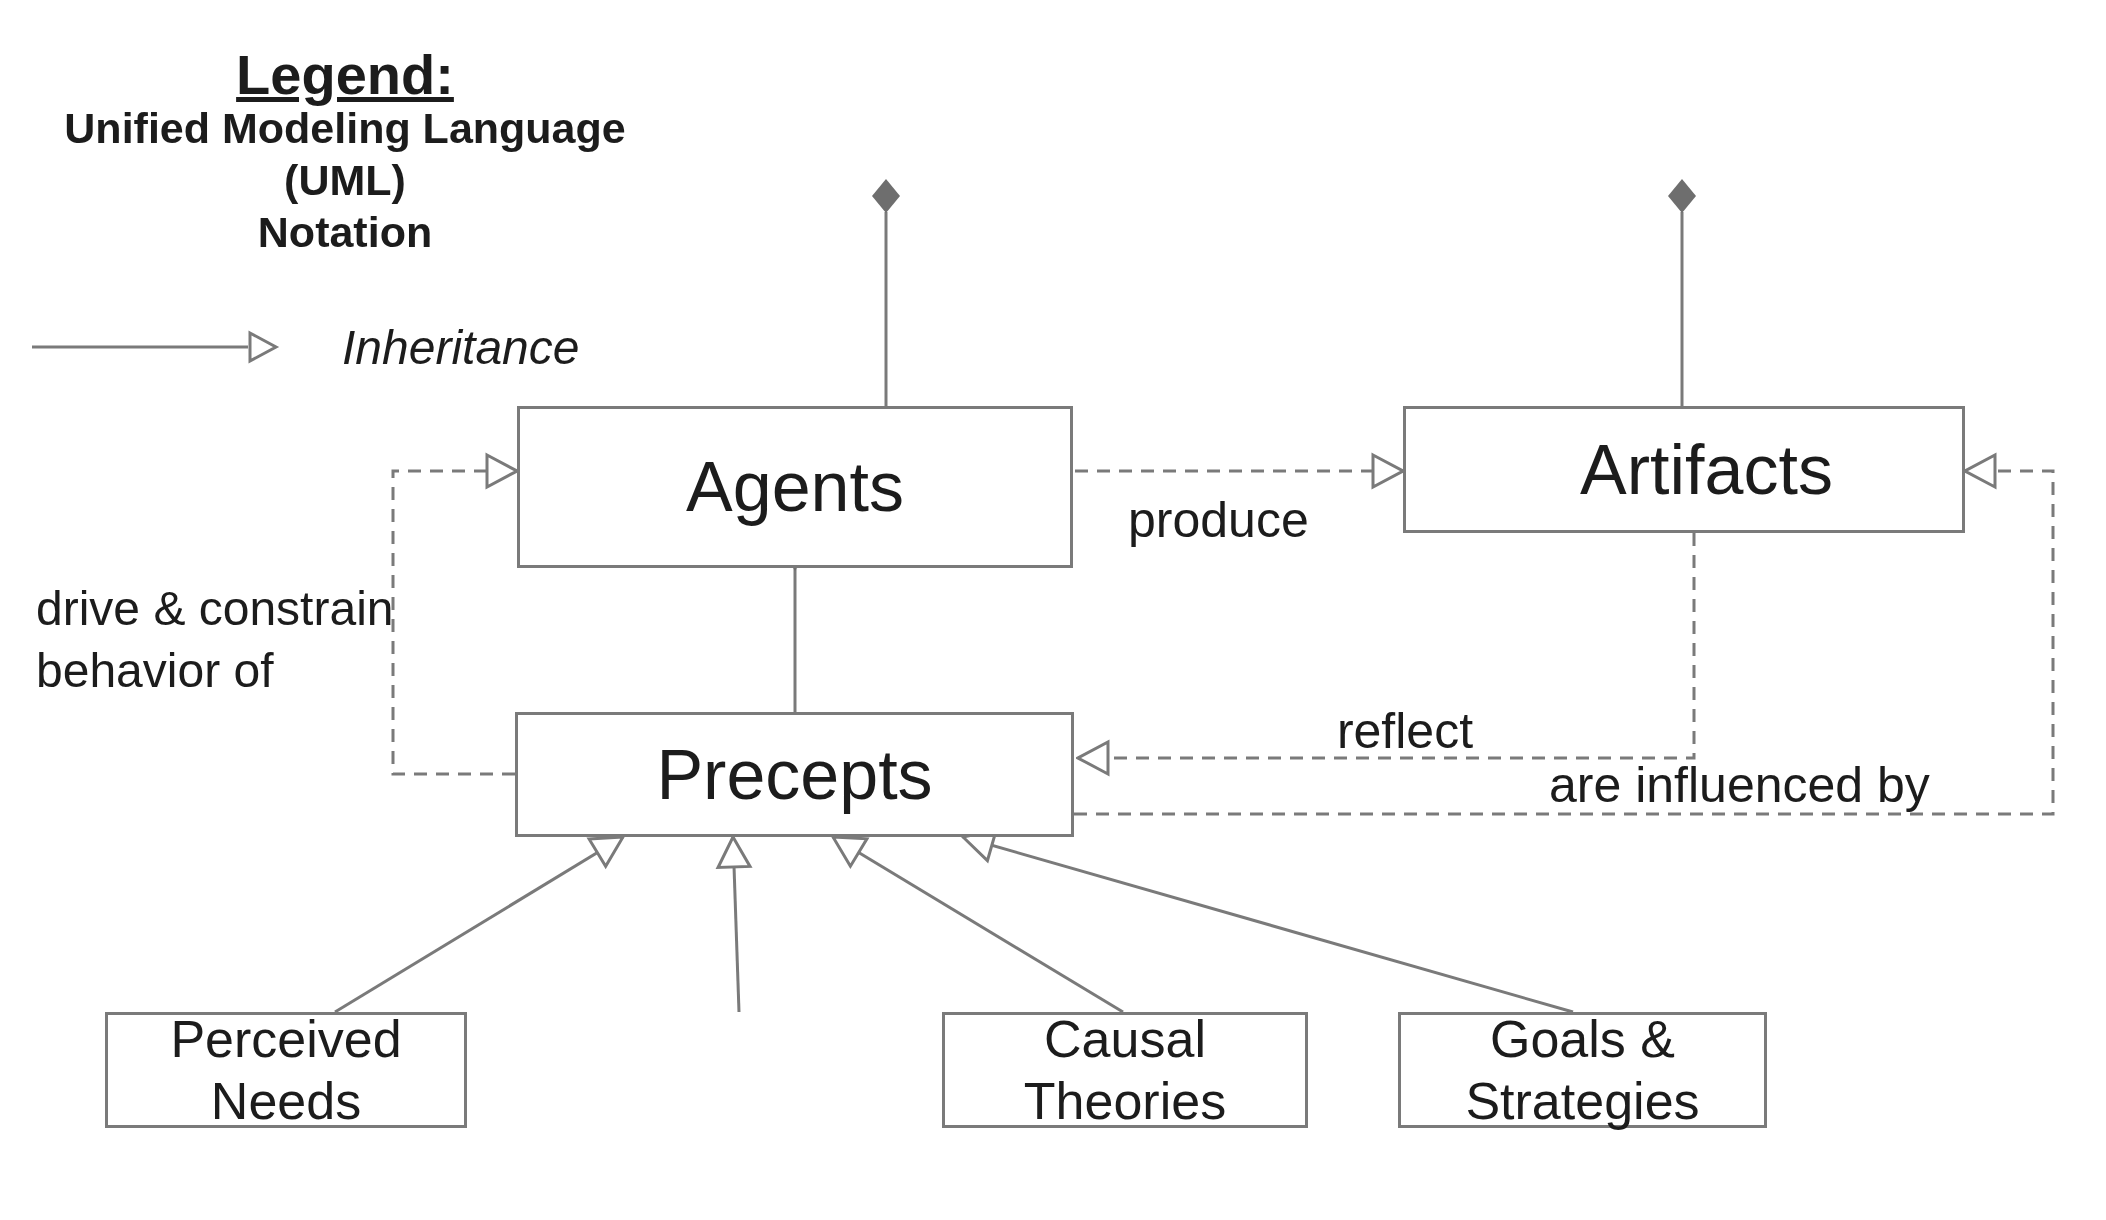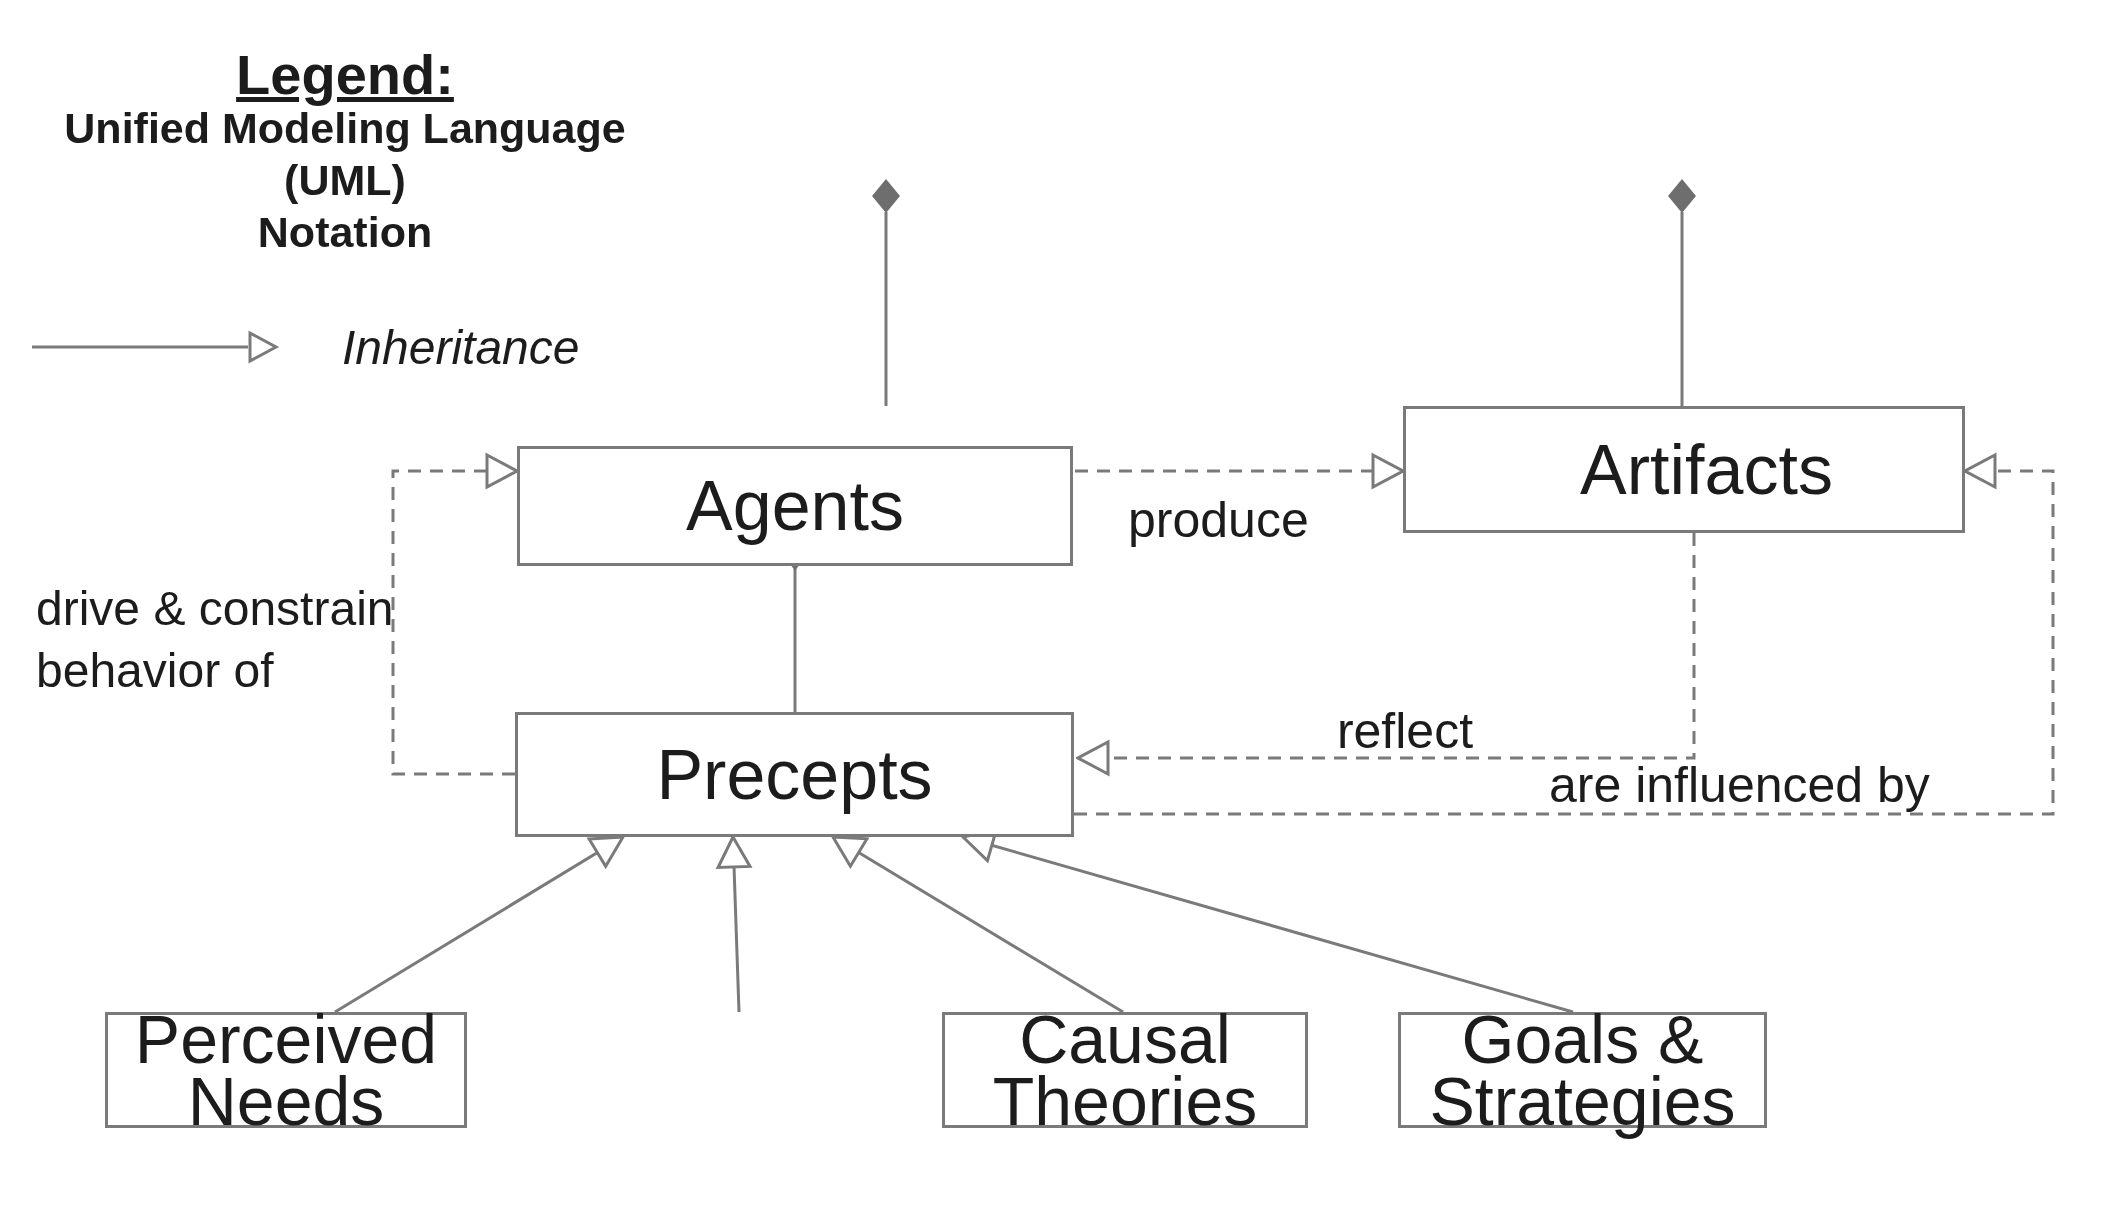--- a/index.html
+++ b/index.html
@@ -18,21 +18,21 @@
   .stroke{stroke:var(--line);stroke-width:3;fill:none;}
   .dash{stroke-dasharray:13 9;}
   .diamond{fill:var(--diamond-fill);stroke:none;}
   .arrowhead{fill:var(--background);stroke:var(--line);stroke-width:3;}
   .node{
     position:absolute;box-sizing:border-box;border:3px solid var(--box-border);
     background:var(--background);display:flex;align-items:center;justify-content:center;
     text-align:center;color:var(--text);
   }
   .node.big{font-size:70px;line-height:76px;}
-  .node.small{font-size:68px;line-height:62px;padding:0 20px;}
+  .node.small{font-size:52px;line-height:62px;padding:0 20px;}
   .edge-label{position:absolute;font-size:50px;line-height:56px;color:var(--text);white-space:nowrap;}
   .edge-label.wrap{white-space:normal;}
   
   .legend-title{
     position:absolute;left:40px;top:42px;width:610px;text-align:center;
     font-size:56px;font-weight:bold;text-decoration:underline;
   }
   .legend-subtitle{
     position:absolute;left:10px;top:102px;width:670px;text-align:center;
     font-size:43px;font-weight:bold;line-height:52px;
@@ -92,21 +92,21 @@
 
   <div class="legend-row" style="top:322px;font-style:italic;">
     <svg class="sym" viewBox="0 0 250 36">
       <line class="stroke" x1="2" y1="18" x2="218" y2="18"></line>
       <path class="arrowhead" d="M220,4 L246,18 L220,32 Z"></path>
     </svg>
     <span class="lbl">Inheritance</span>
   </div>
 
 
-  <div class="node big" style="left:517px;top:406px;width:556px;height:120px;margin-top:40px;">Agents</div>
+  <div class="node big" style="left:517px;top:406px;width:556px;height:162px;">Agents</div>
 
   <div class="node big" style="left:1403px;top:406px;width:562px;height:127px;padding-left:45px;">Artifacts</div>
 
   <div class="node big" style="left:515px;top:712px;width:559px;height:125px;">Precepts</div>
 
   <div class="node small" style="left:105px;top:1012px;width:362px;height:116px;">Perceived Needs</div>
 
 
   <div class="node small" style="left:942px;top:1012px;width:366px;height:116px;">Causal Theories</div>
 

